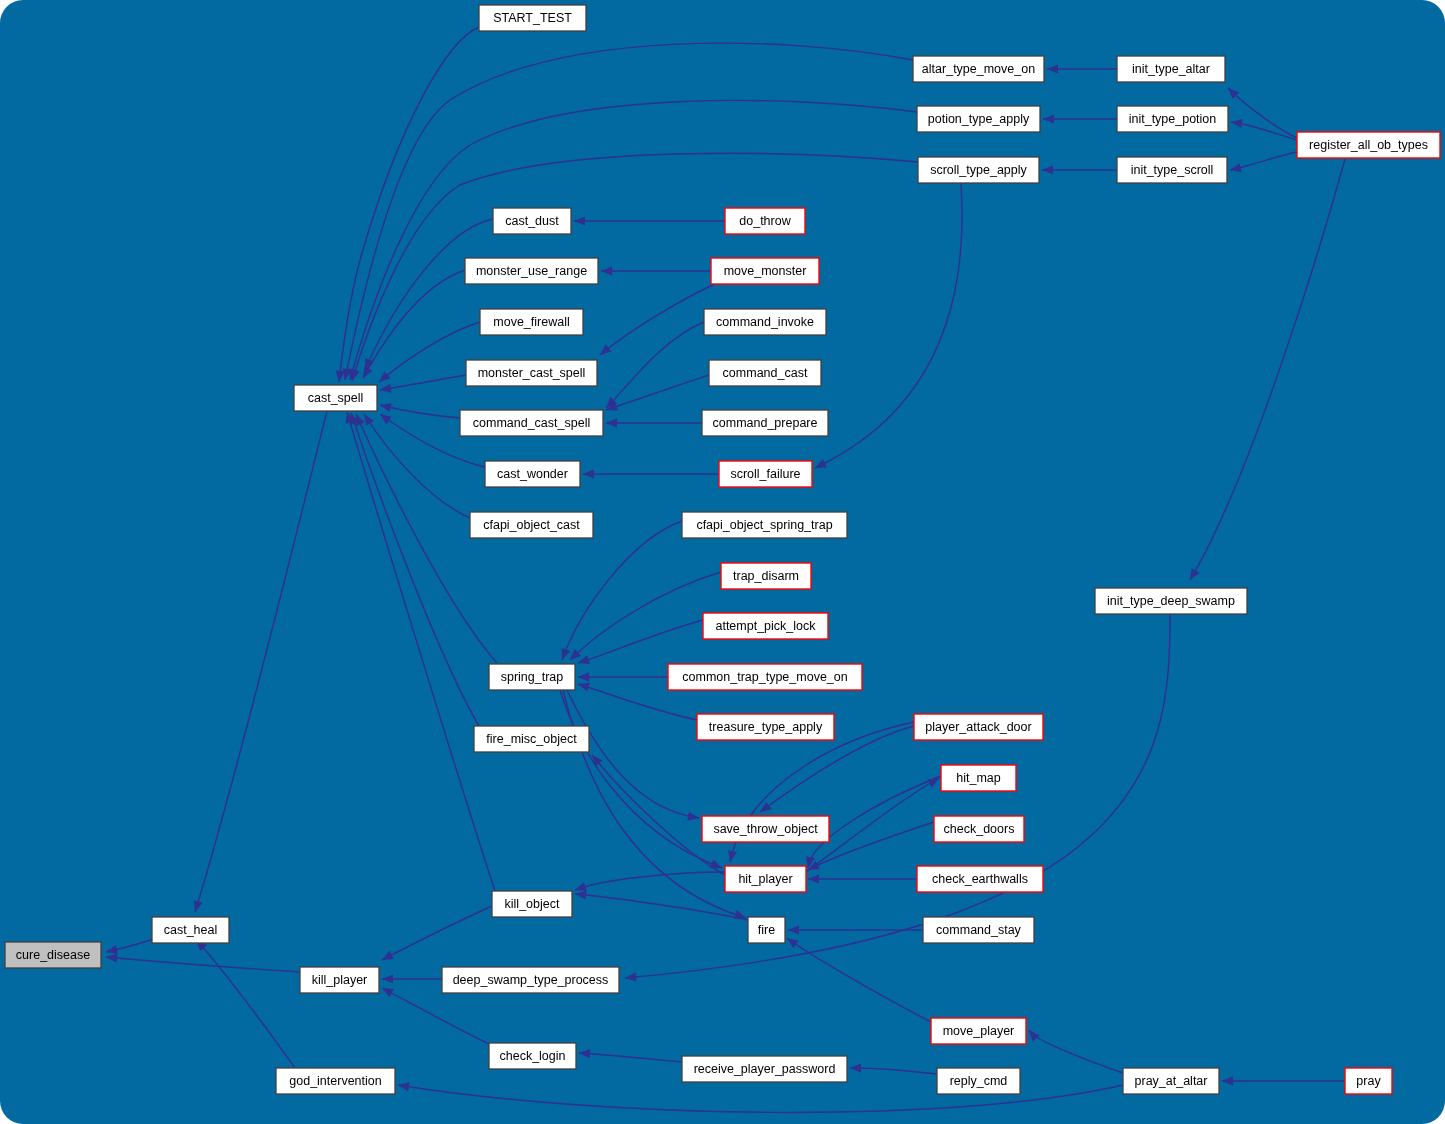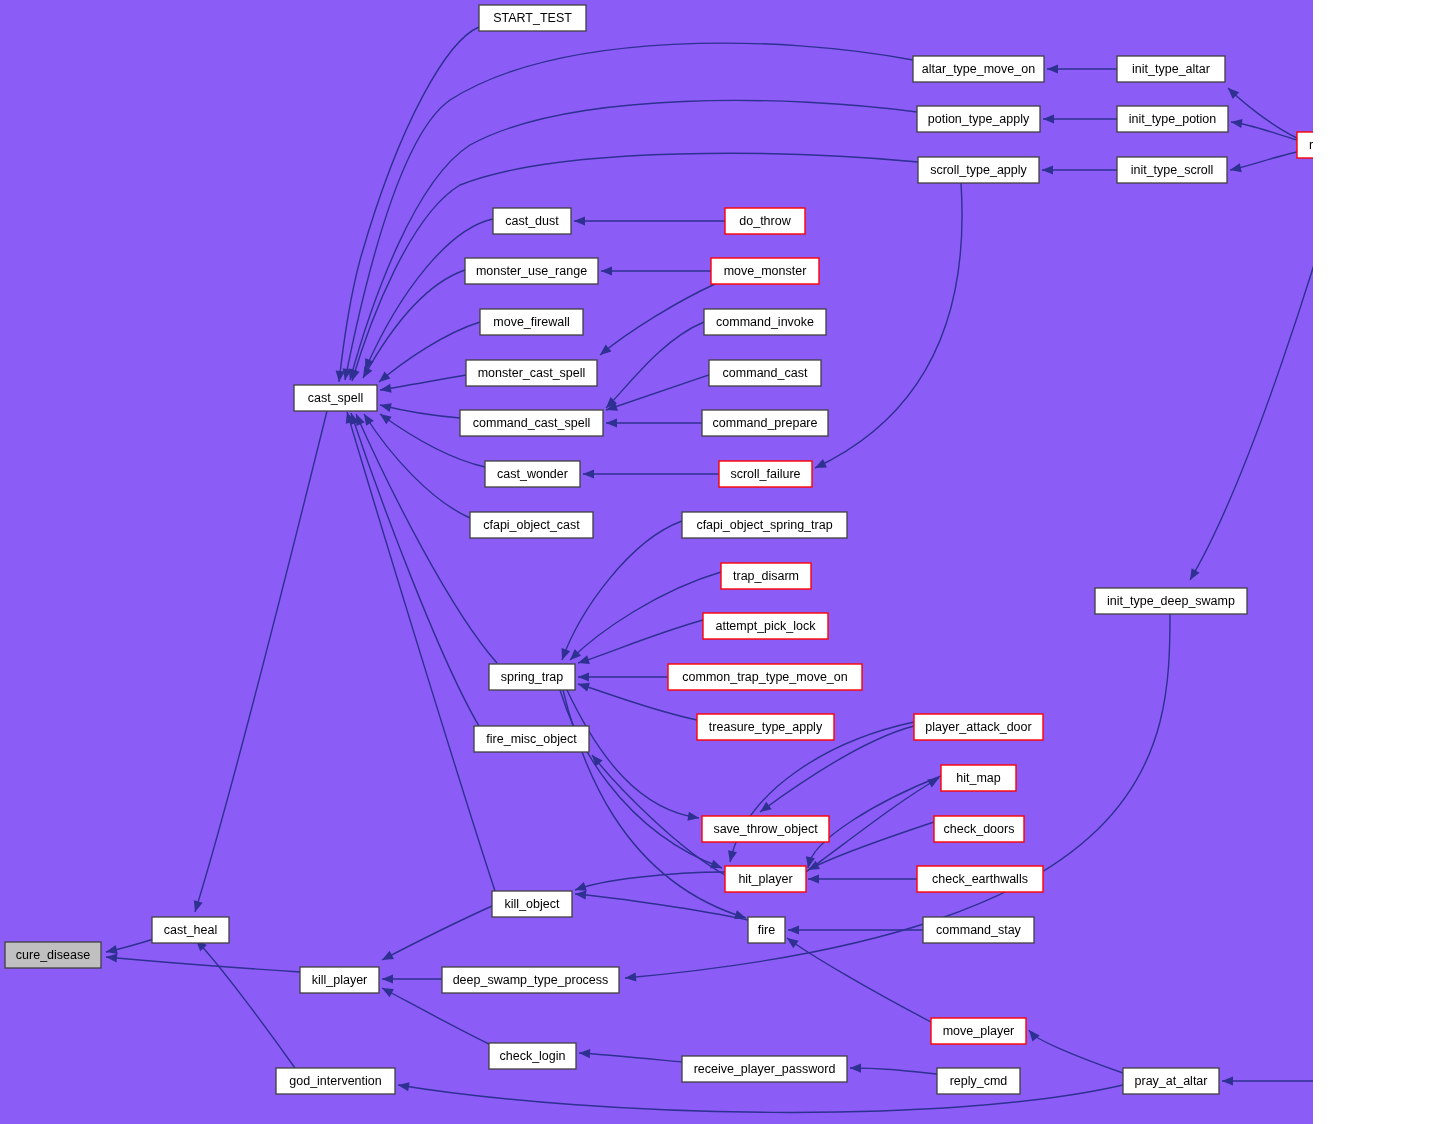--- a/index.html
+++ b/index.html
@@ -1,17 +1,17 @@
 <!DOCTYPE html>
 <html><head>
 <meta charset="utf-8">
 <style>
   html,body{margin:0;padding:0;background:#ffffff;}
-  #canvas{position:relative;width:1313px;height:1124px;background:#8b5cf6;
-          font-family:"Liberation Sans","DejaVu Sans",sans-serif;overflow:hidden;}
+  #canvas{position:relative;width:1445px;height:1124px;background:#0369a1;
+          font-family:"Liberation Sans","DejaVu Sans",sans-serif;overflow:hidden;border-radius:23px;}
   svg#graph{position:absolute;left:0;top:0;width:1445px;height:1124px;}
   .edge{fill:none;stroke:#2e3092;stroke-width:1.4px;}
   .arrowhead{fill:#2e3092;stroke:none;}
   .nodebox{fill:#ffffff;stroke:#404040;stroke-width:1.3px;}
   .nodebox.red{stroke:#ff0000;stroke-width:1.4px;}
   .nodebox.current{fill:#c0c0c0;stroke:#404040;stroke-width:1.3px;}
   .nodelabel{font-family:"Liberation Sans","DejaVu Sans",sans-serif;
              font-size:12.5px;fill:#000000;text-anchor:middle;
              dominant-baseline:middle;}
 </style>

